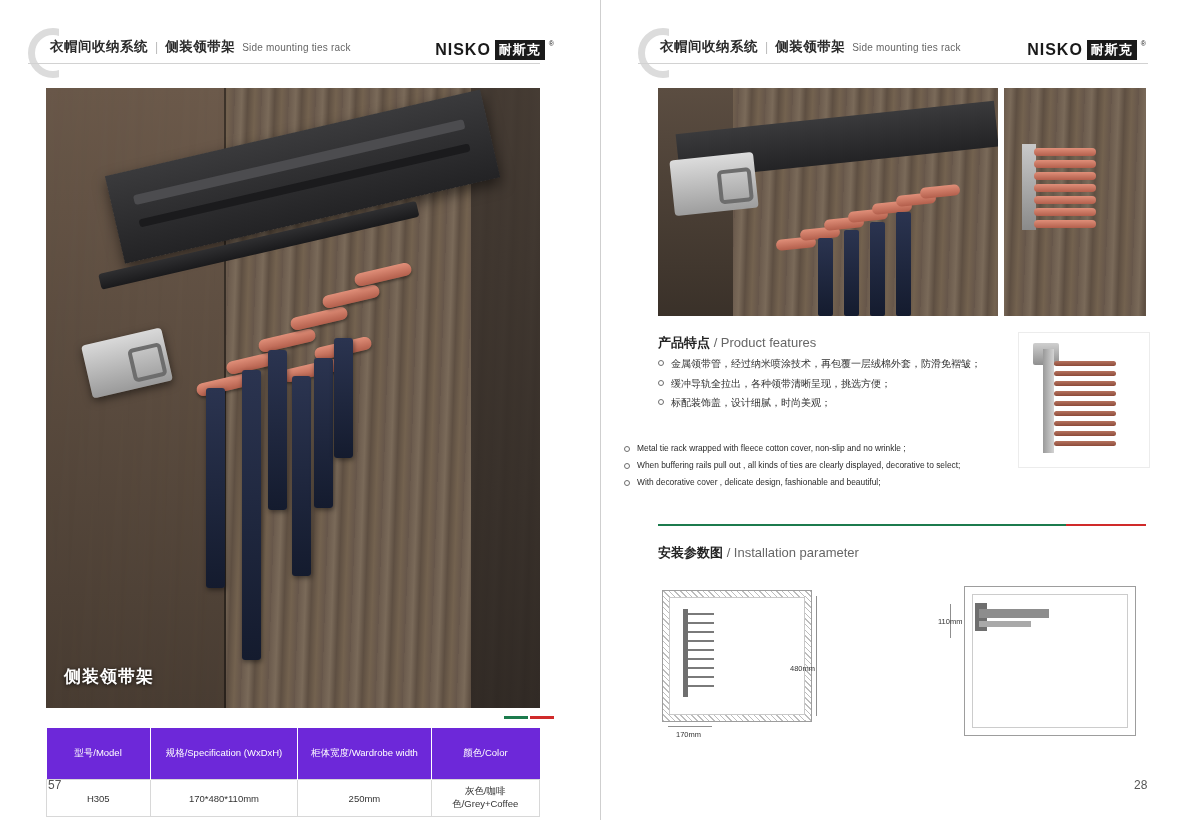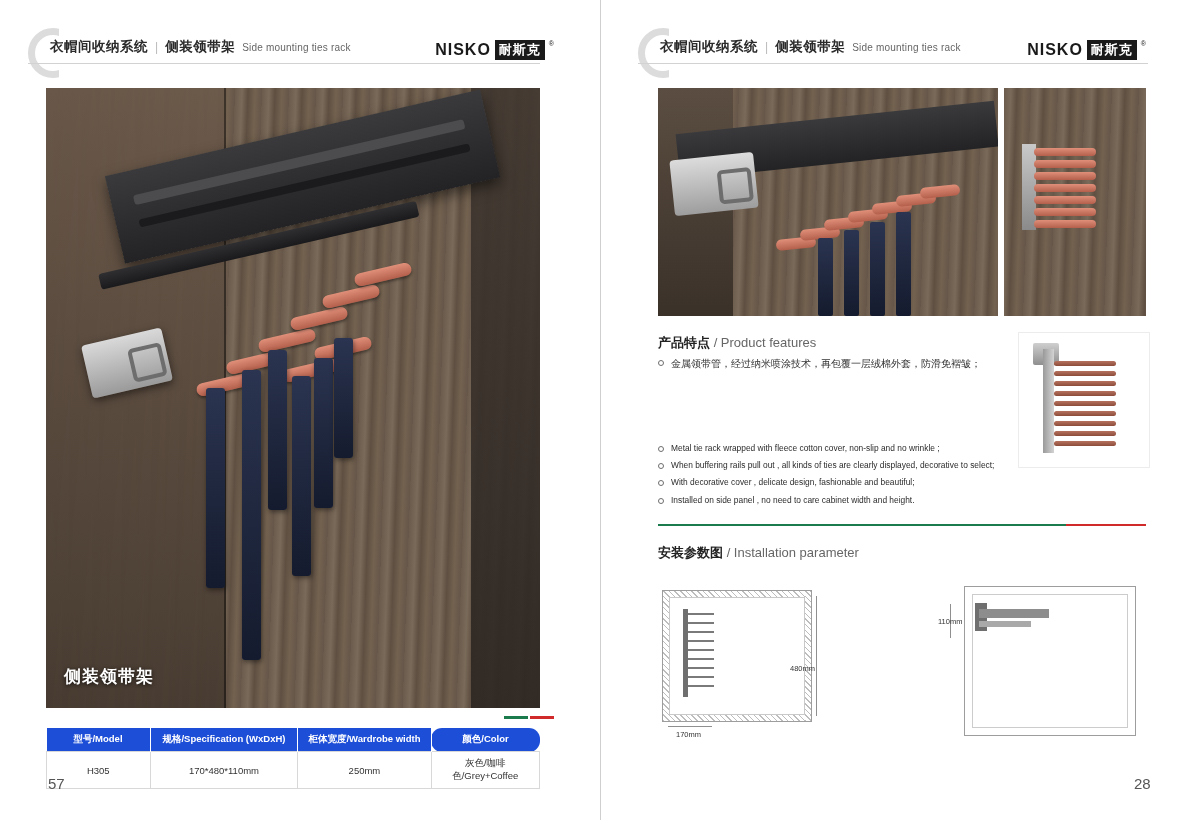--- a/index.html
+++ b/index.html
@@ -88,28 +88,28 @@
   .hero-caption{
     position:absolute;left:18px;bottom:20px;color:#fff;font-size:17px;font-weight:bold;letter-spacing:1px;
     text-shadow:0 1px 4px rgba(0,0,0,.8);
   }
 
   
   .tri{position:absolute;right:46px;top:716px;display:flex;gap:2px;}
   .tri i{display:block;width:24px;height:3px;}
   .spec{position:absolute;left:46px;top:728px;width:494px;border-collapse:collapse;font-size:9.5px;}
   .spec th{
-    background:#1d4ed8;color:#fff;font-weight:bold;padding:5px 2px;text-align:center;
+    background:#6d28d9;color:#fff;font-weight:normal;padding:19px 2px;text-align:center;
     border-right:1px solid #fff;
   }
-  .spec th:last-child{border-right:none;border-radius:11px;}
+  .spec th:last-child{border-right:none;}
   .spec td{
     padding:5px 2px;text-align:center;border:1px solid #d8d8d8;color:#333;
   }
-  .pagenum{position:absolute;bottom:28px;font-size:15px;color:#555;}
+  .pagenum{position:absolute;bottom:28px;font-size:12px;color:#555;}
 
   
   .photo-main{
     position:absolute;left:658px;top:88px;width:340px;height:228px;overflow:hidden;background:#4a4039;
   }
   .photo-side{
     position:absolute;left:1004px;top:88px;width:142px;height:228px;overflow:hidden;background:#4a4039;
   }
   .pw{
     position:absolute;inset:0;
@@ -309,27 +309,28 @@
     <div class="mpeg" style="left:30px;top:132px;width:62px;height:8px;"></div>
   </div>
 
   <div class="sec-title" style="left:658px;top:334px;">
     <b>产品特点</b>
     <span>/ Product features</span>
   </div>
 
   <ul class="flist" style="left:658px;top:354px;width:340px;margin:0;padding:0;">
     <li>金属领带管，经过纳米喷涂技术，再包覆一层绒棉外套，防滑免褶皱；</li>
+    <li>缓冲导轨全拉出，各种领带清晰呈现，挑选方便；</li>
+    <li>标配装饰盖，设计细腻，时尚美观；</li>
   </ul>
 
-  <ul class="flist en" style="left:658px;top:440px;width:340px;margin:0;padding:0;">
+  <ul class="flist en" style="left:624px;top:440px;width:340px;margin:0;padding:0;">
     <li>Metal tie rack wrapped with fleece cotton cover, non-slip and no wrinkle ;</li>
     <li>When buffering rails pull out , all kinds of ties are clearly displayed,  decorative to select;</li>
     <li>With decorative cover , delicate design, fashionable and beautiful;</li>
-    <li>Installed on side panel , no need to care cabinet width and height.</li>
   </ul>
 
   <div class="prod-img">
     <div class="phead"></div>
     <div class="pbar"></div>
     <div class="ppeg" style="top:28px;"></div>
     <div class="ppeg" style="top:38px;"></div>
     <div class="ppeg" style="top:48px;"></div>
     <div class="ppeg" style="top:58px;"></div>
     <div class="ppeg" style="top:68px;"></div>

